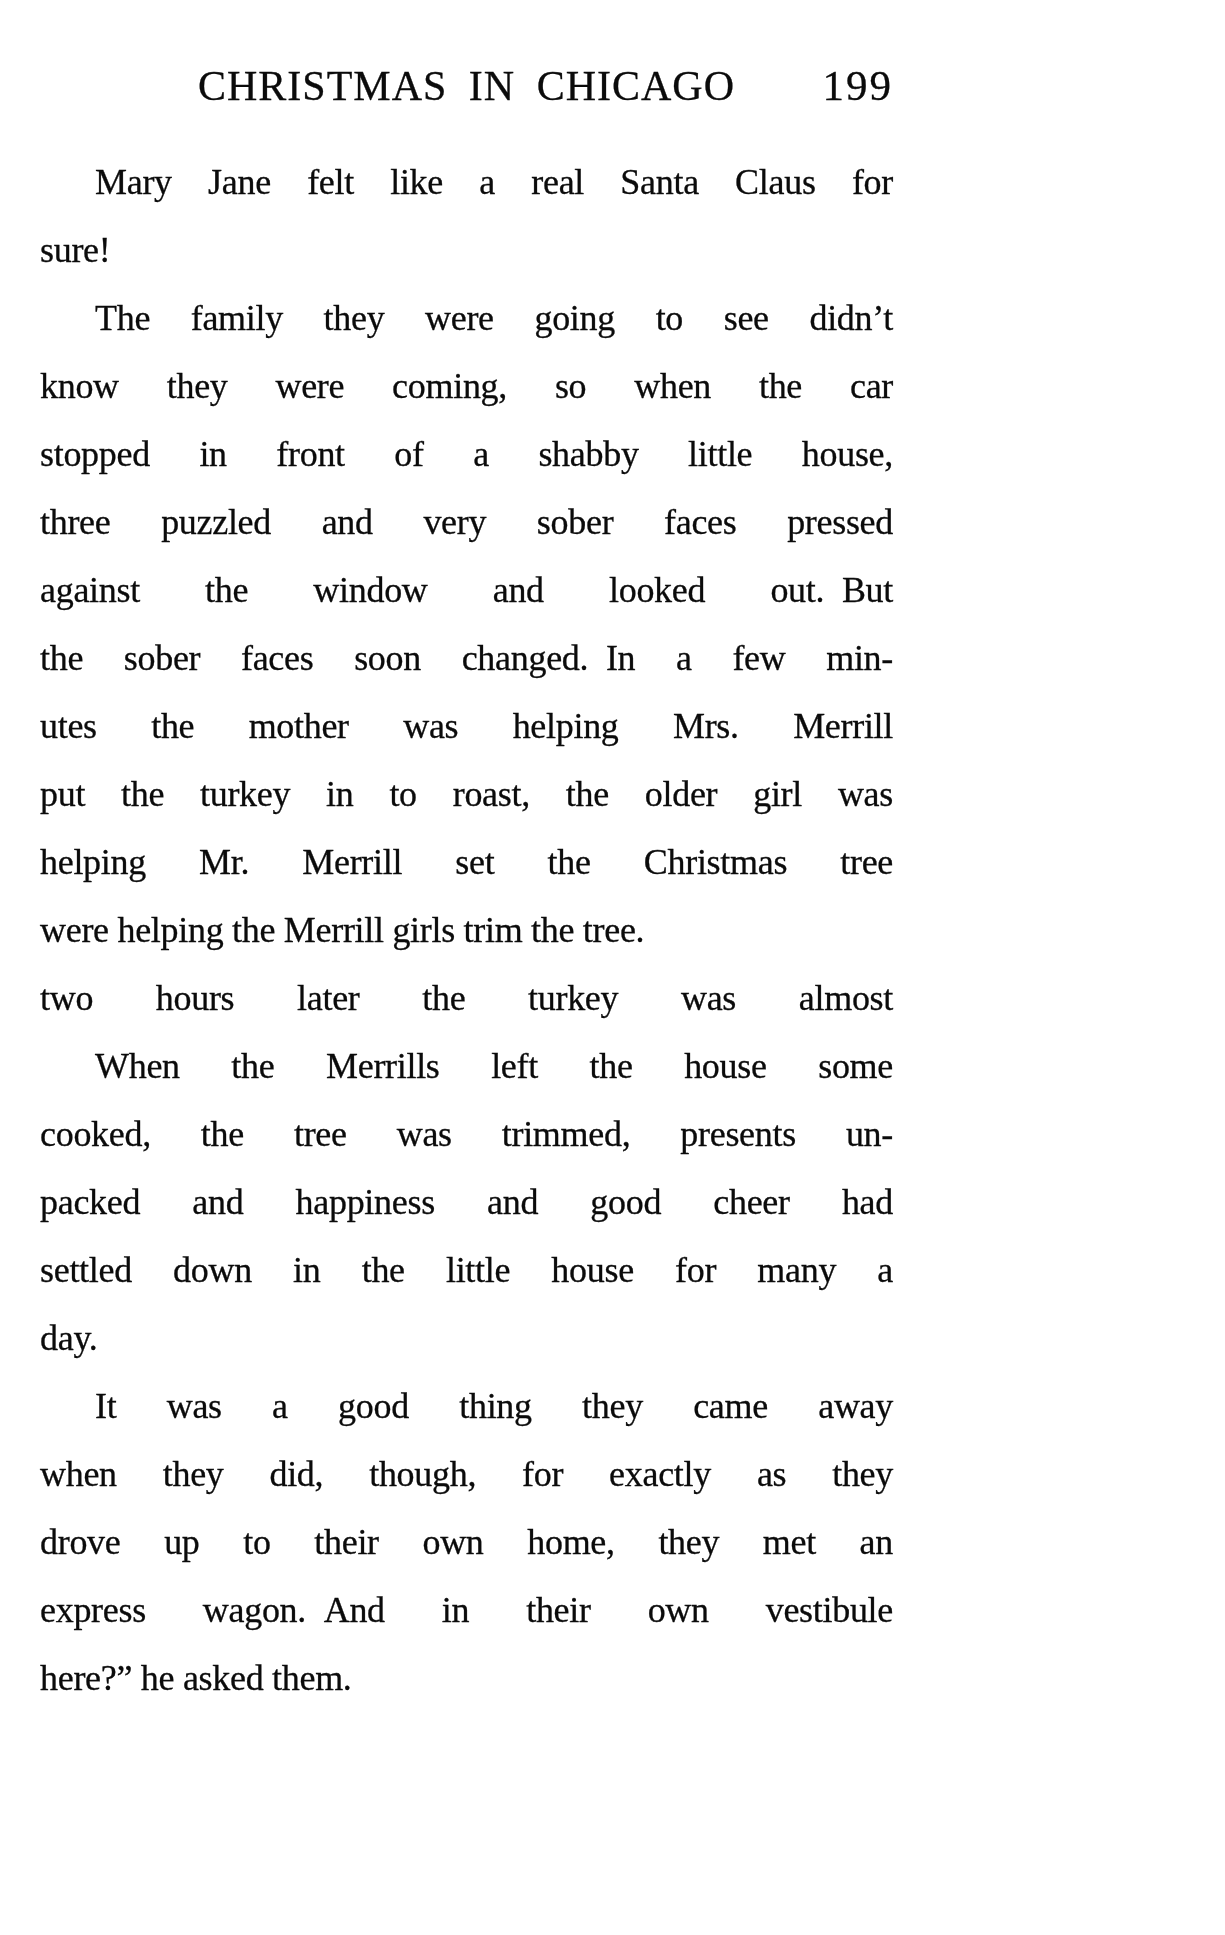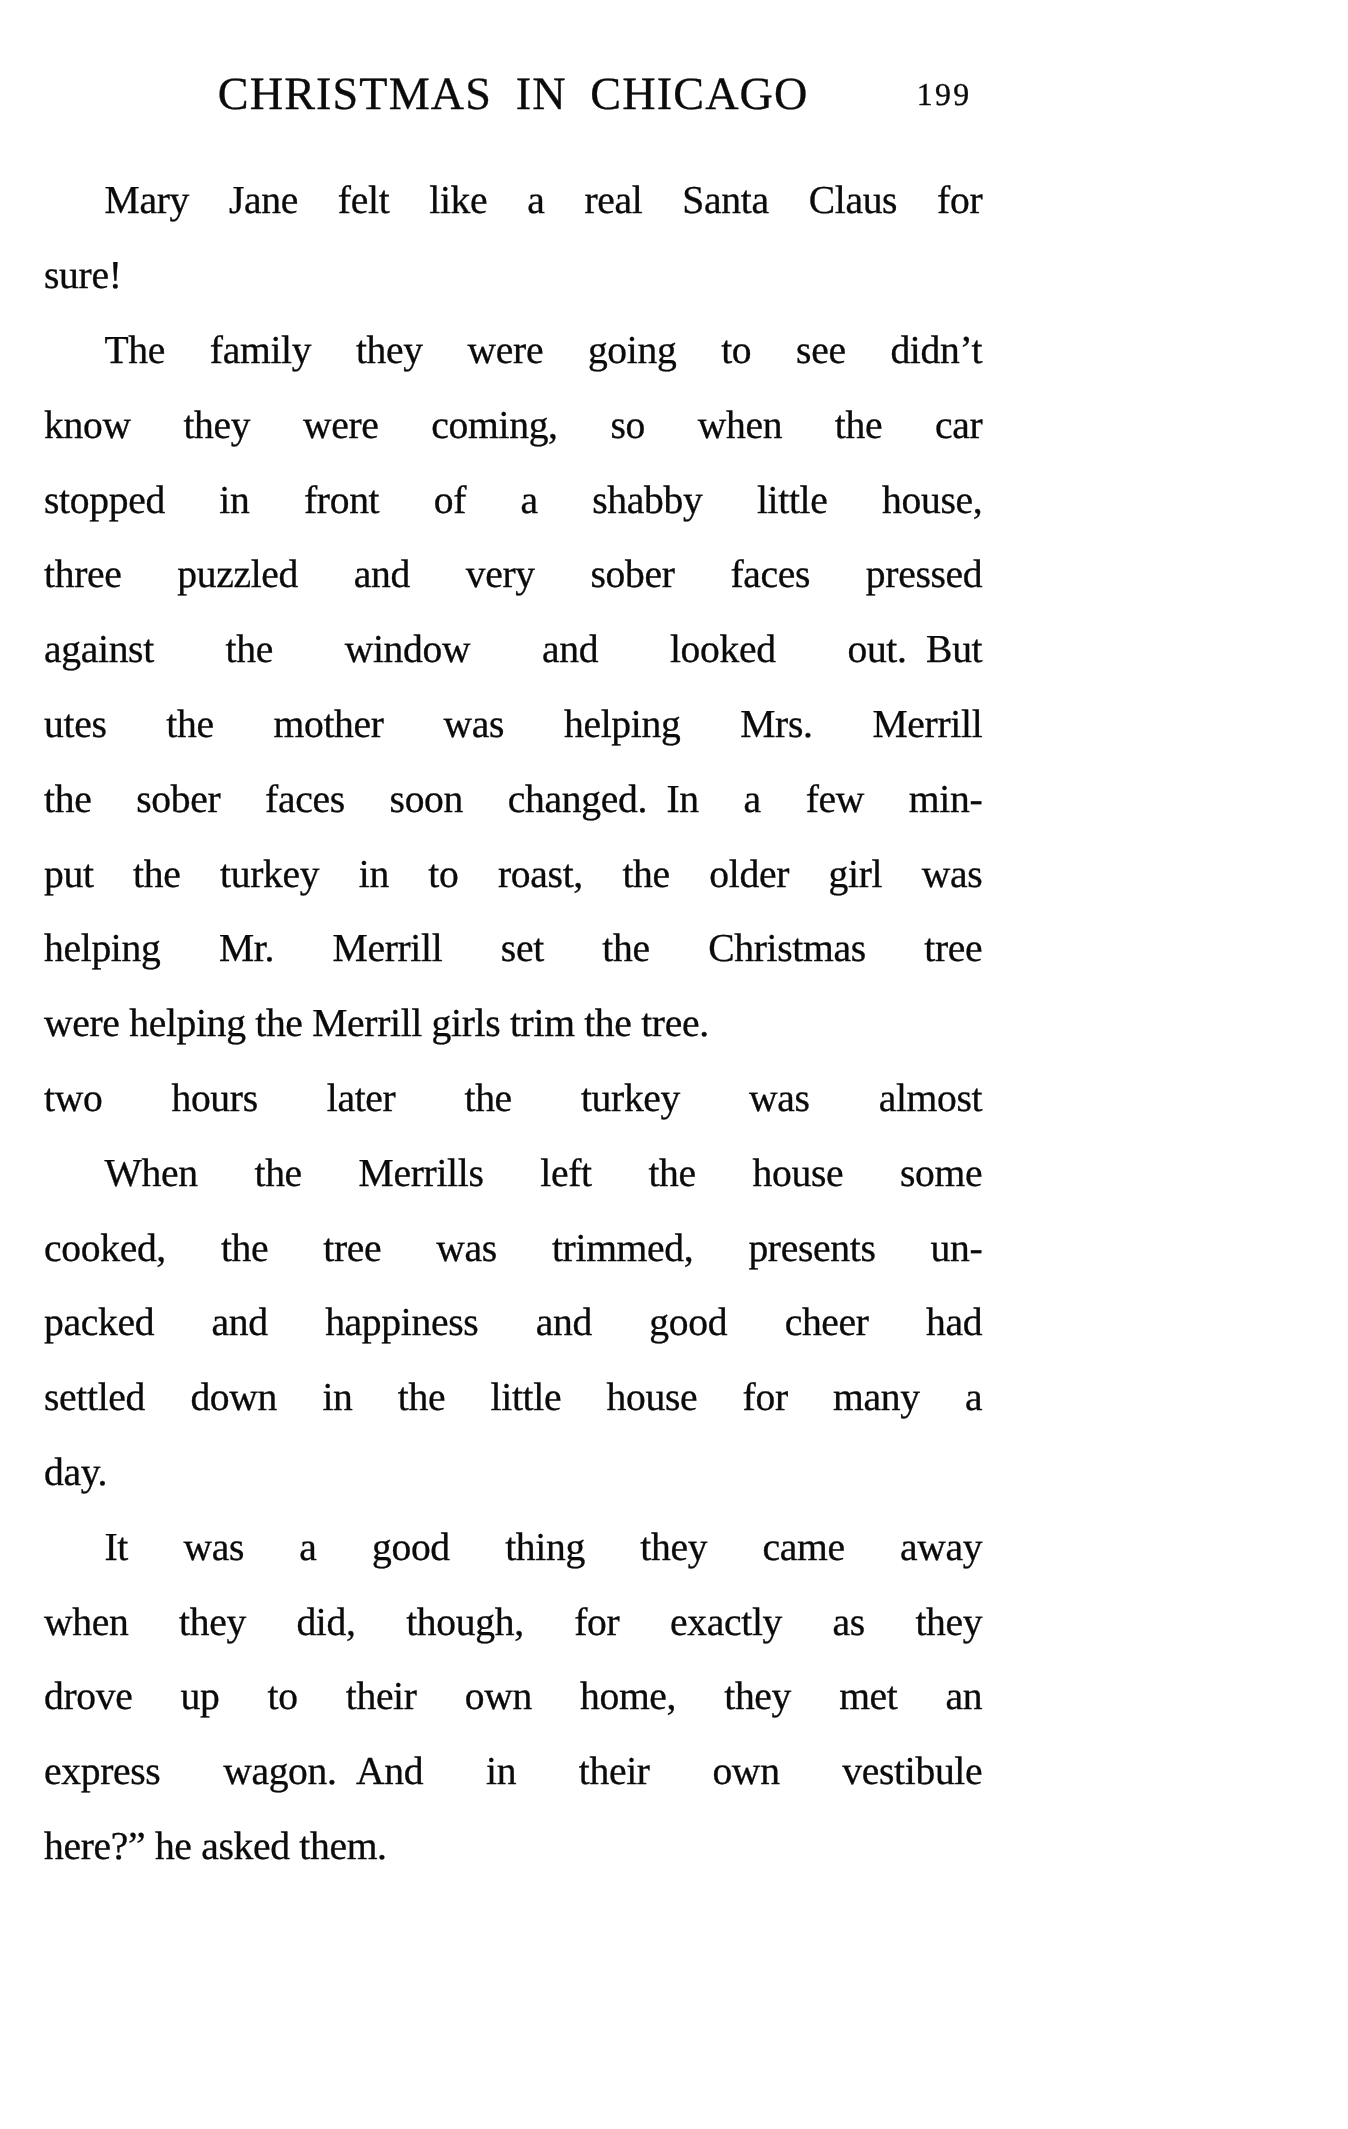--- a/index.html
+++ b/index.html
@@ -31,23 +31,23 @@
   .running-title {
     text-align: center;
     font-size: 42px;
     line-height: 72px;
     letter-spacing: 1px;
     word-spacing: 10px;
     white-space: nowrap;
   }
   .page-number {
     position: absolute;
-    right: 10px;
+    right: 0;
     top: 0;
-    font-size: 29px;
+    font-size: 43px;
     line-height: 72px;
     letter-spacing: 2px;
   }
   .page-body {
     margin-top: 26px;
   }
   .paragraph {
     margin: 0;
   }
   .line {
@@ -78,22 +78,22 @@
         <div class="paragraph">
           <div class="line indent">Mary Jane felt like a real Santa Claus for</div>
           <div class="line last">sure!</div>
         </div>
         <div class="paragraph">
           <div class="line indent">The family they were going to see didn’t</div>
           <div class="line">know they were coming, so when the car</div>
           <div class="line">stopped in front of a shabby little house,</div>
           <div class="line">three puzzled and very sober faces pressed</div>
           <div class="line">against the window and looked out. But</div>
+          <div class="line">the sober faces soon changed. In a few min-</div>
           <div class="line">utes the mother was helping Mrs. Merrill</div>
-          <div class="line">the sober faces soon changed. In a few min-</div>
           <div class="line">put the turkey in to roast, the older girl was</div>
           <div class="line">helping Mr. Merrill set the Christmas tree</div>
           <div class="line last">were helping the Merrill girls trim the tree.</div>
         </div>
         <div class="paragraph">
           <div class="line">two hours later the turkey was almost</div>
           <div class="line indent">When the Merrills left the house some</div>
           <div class="line">cooked, the tree was trimmed, presents un-</div>
           <div class="line">packed and happiness and good cheer had</div>
           <div class="line">settled down in the little house for many a</div>

